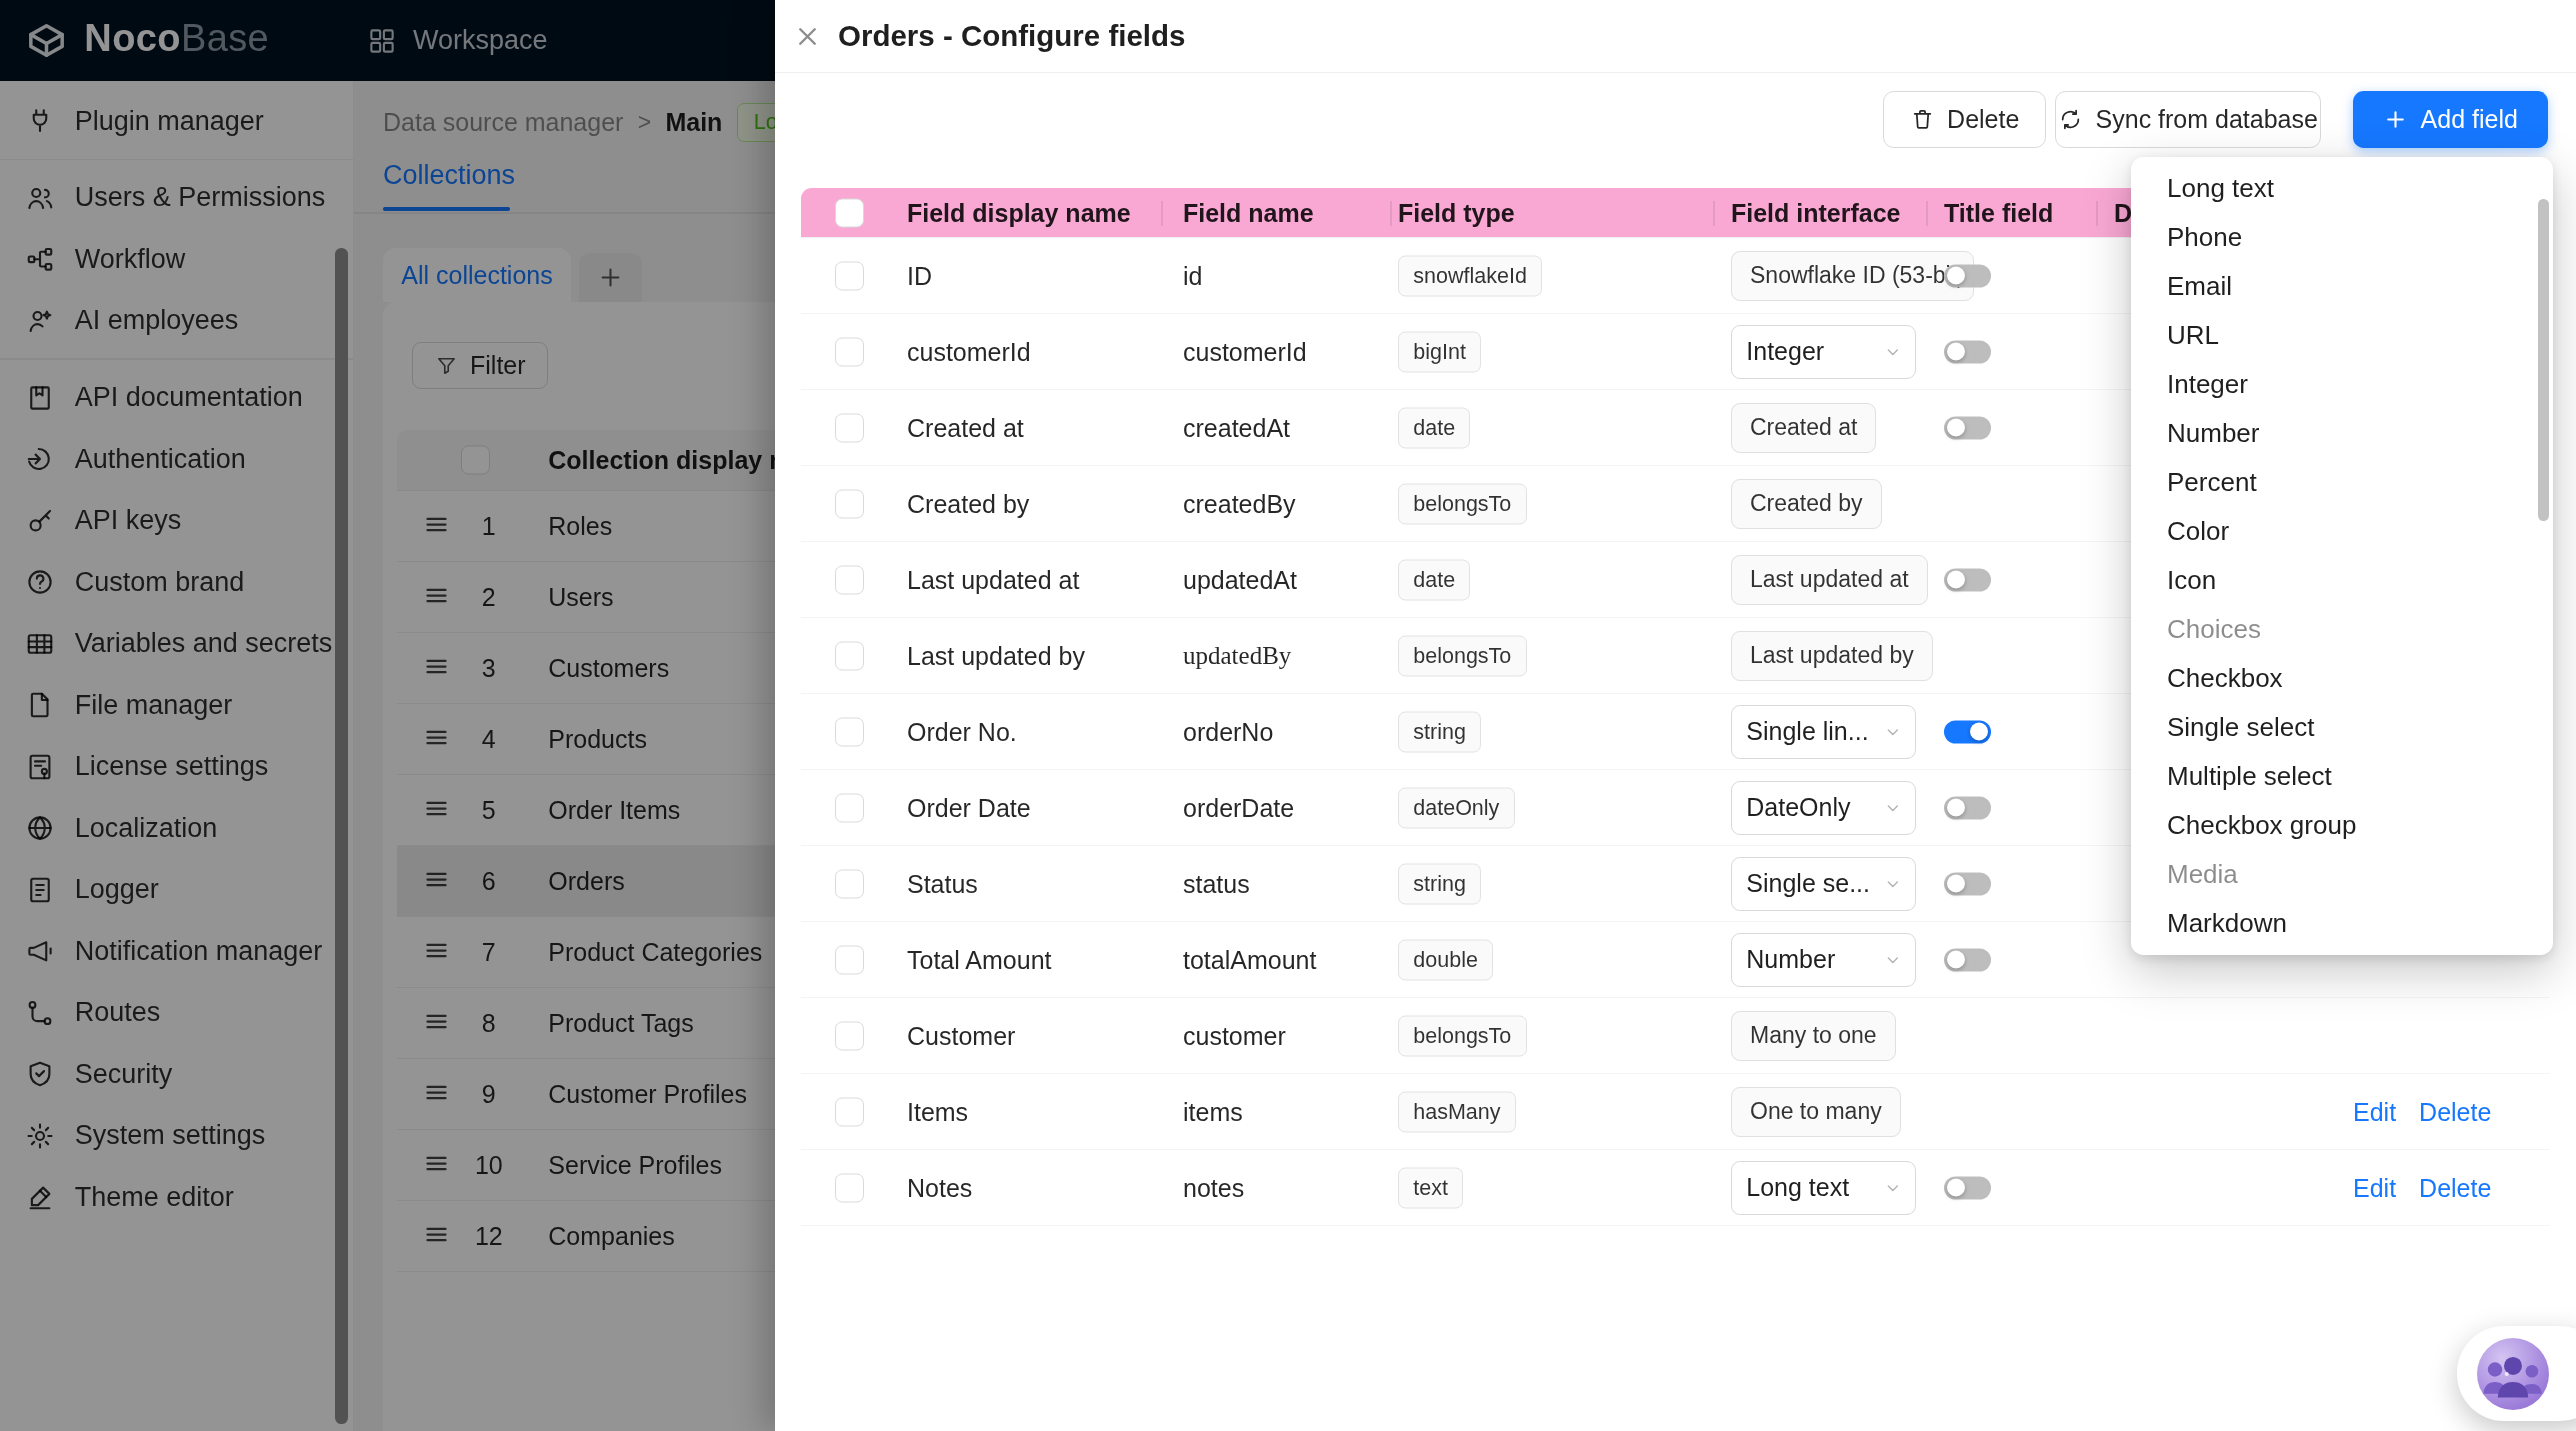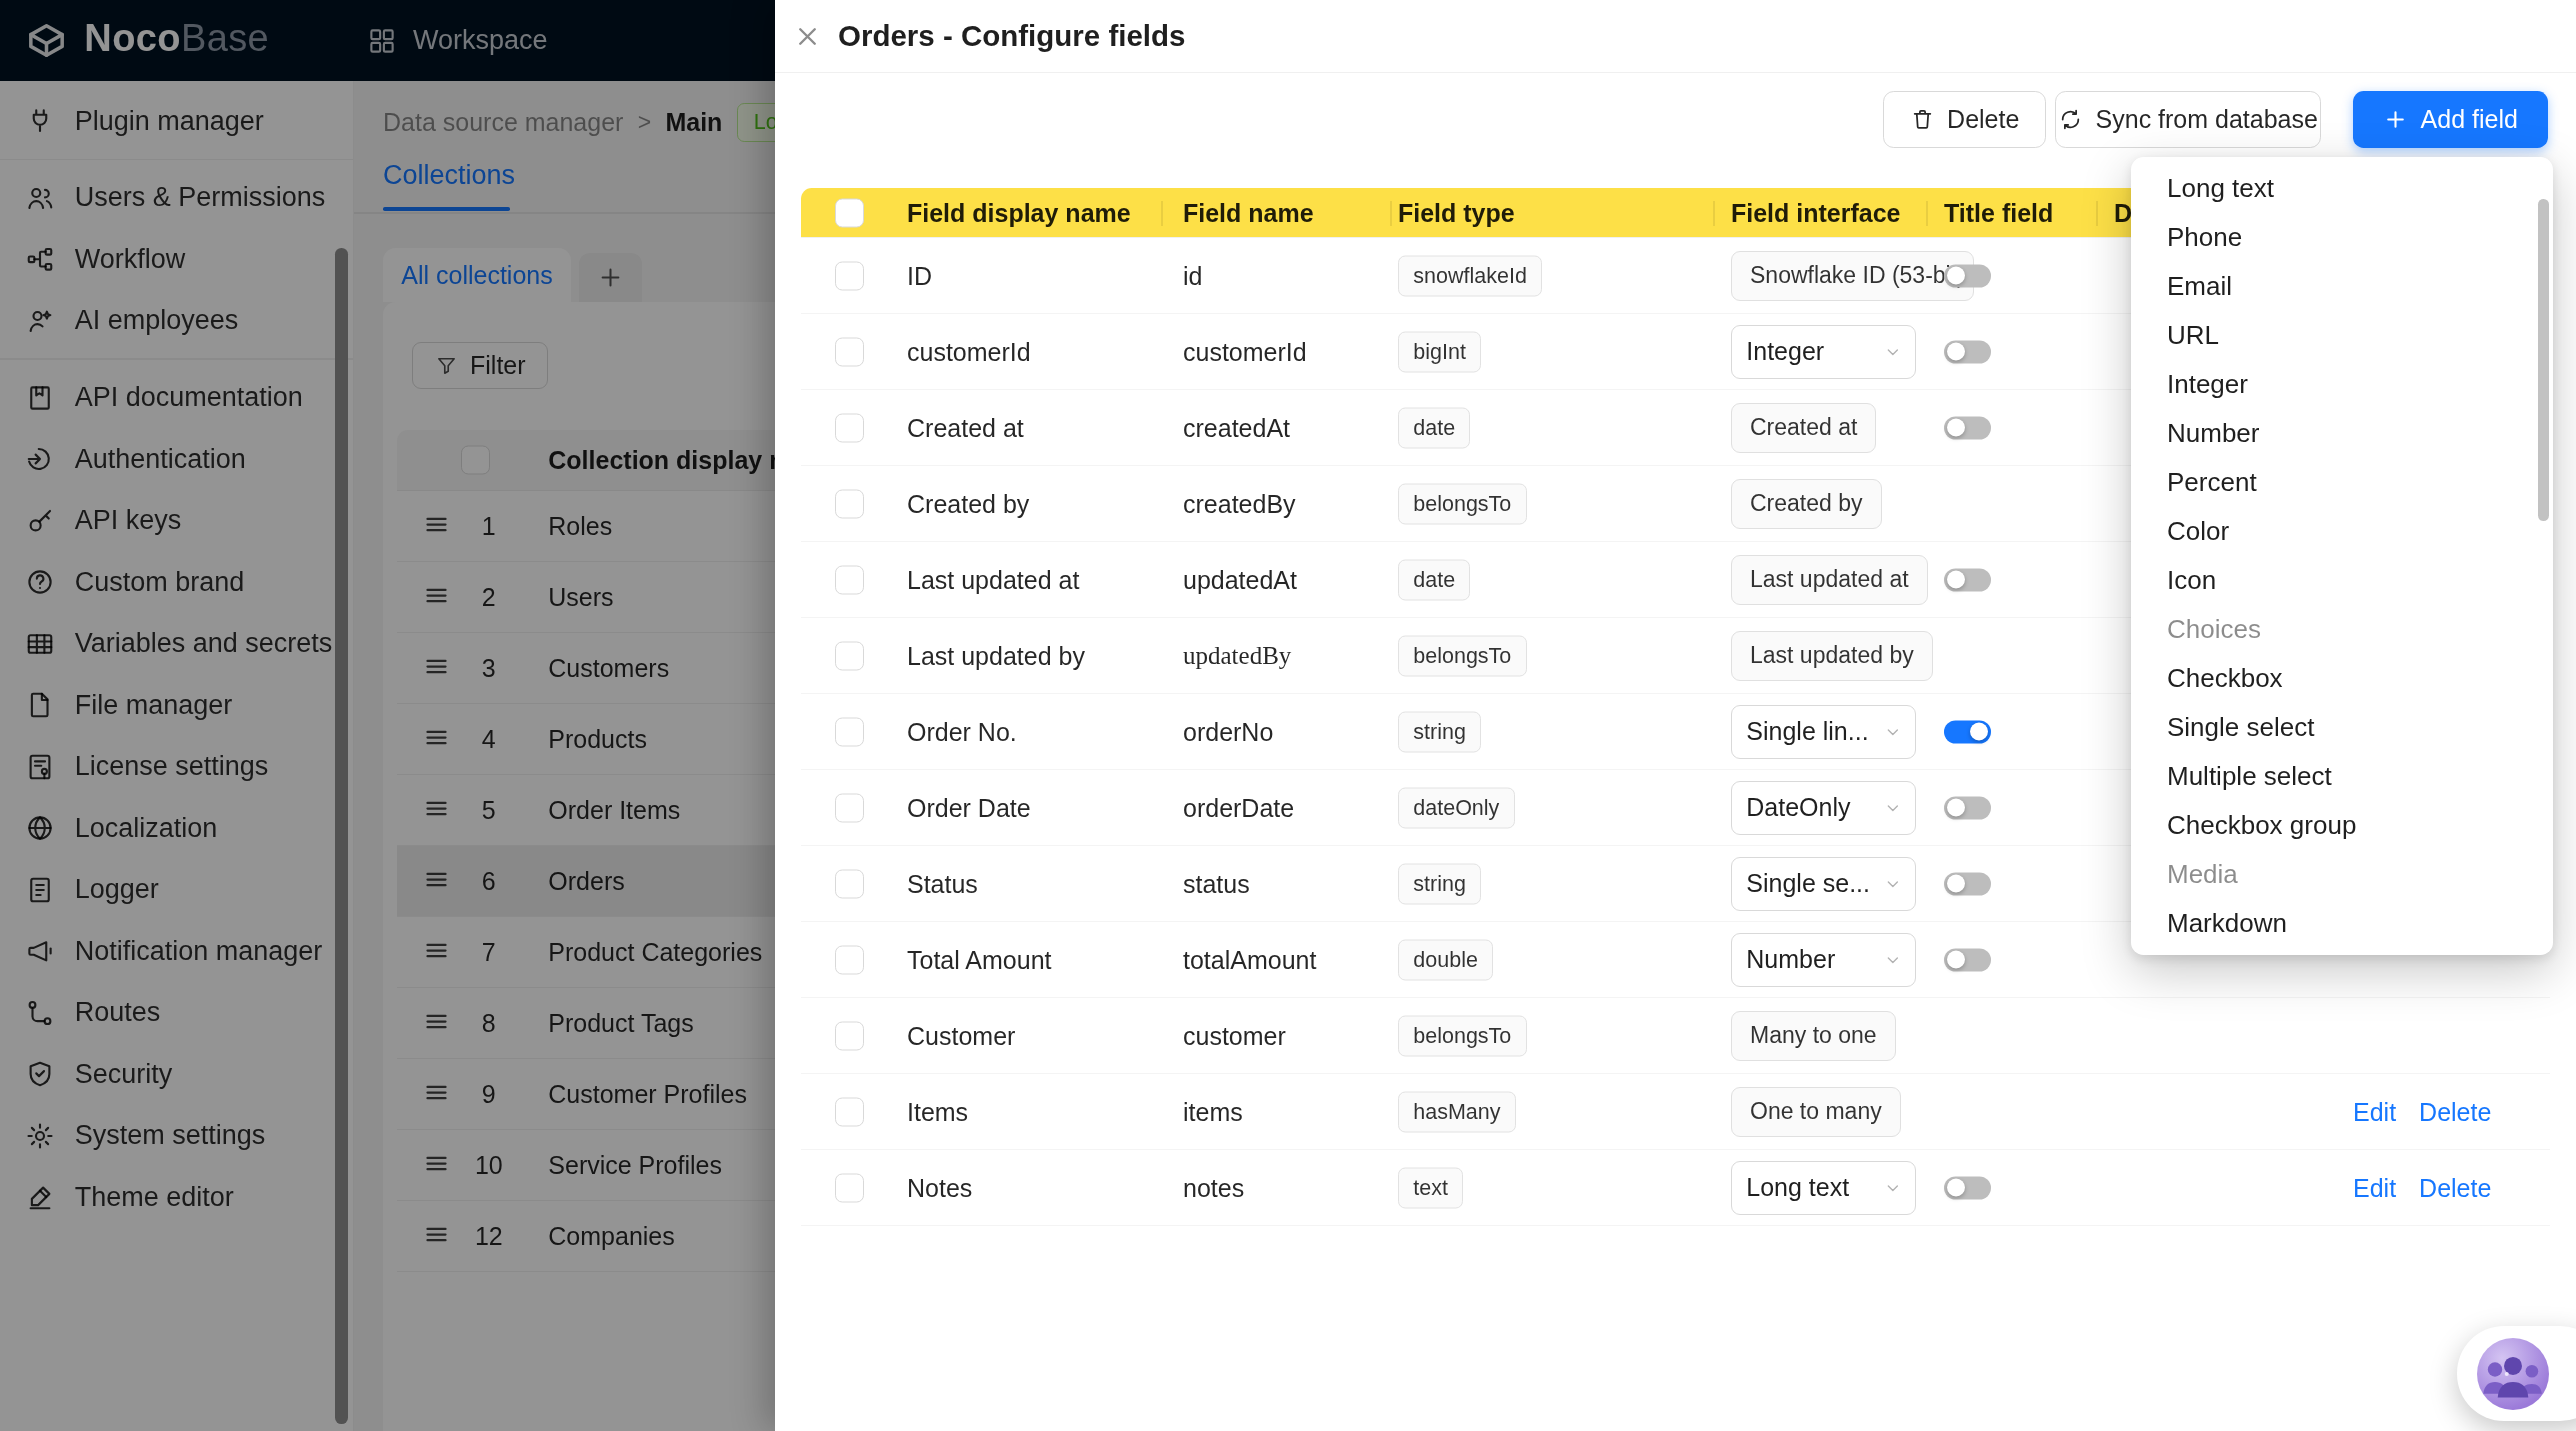--- a/index.html
+++ b/index.html
@@ -60,21 +60,21 @@
   .m-close { width:29px; height:29px; color:rgba(0,0,0,0.45); cursor:pointer; flex:0 0 auto; }
   .m-close svg { width:29px; height:29px; }
   .m-title { font-size:29.5px; font-weight:700; color:rgba(0,0,0,0.88); }
   .btn { position:absolute; top:91px; height:57px; display:inline-flex; align-items:center; justify-content:center; gap:12.5px; border-radius:10.7px; font-size:25px; cursor:pointer; white-space:nowrap; }
   .btn svg { width:25px; height:25px; }
   .btn-default { background:#fff; border:1.8px solid #d9d9d9; color:rgba(0,0,0,0.85); }
   .btn-primary { background:#1677ff; color:#fff; border:none; box-shadow:0 3.6px 10.7px rgba(22,119,255,0.35); }
 
   
   .ftable { position:absolute; left:26px; top:188px; width:1749px; }
-  .f-header { position:relative; height:50px; background:#fde047; border-radius:10.7px 10.7px 0 0; border-bottom:1.8px solid #f0f0f0; }
+  .f-header { position:relative; height:50px; background:#f9a8d4; border-radius:10.7px 10.7px 0 0; border-bottom:1.8px solid #f0f0f0; }
   .fh { position:absolute; top:50%; transform:translateY(-50%); font-size:25px; font-weight:700; color:rgba(0,0,0,0.88); white-space:nowrap; }
   .fh-sep { position:absolute; top:12.5px; width:1.8px; height:25px; background:rgba(0,0,0,0.08); }
   .f-row { position:relative; height:76px; border-bottom:1.8px solid #f4f4f4; }
   .f-cell { position:absolute; top:50%; transform:translateY(-50%); font-size:25px; color:rgba(0,0,0,0.85); white-space:nowrap; }
   .z2 { z-index:2; }
   .cbx { width:29px; height:29px; border:1.8px solid #d9d9d9; border-radius:7.2px; background:#fff; display:inline-block; cursor:pointer; }
   .tag-sm { display:inline-flex; align-items:center; height:41px; padding:0 14.3px; background:#fafafa; border:1.8px solid #e2e2e2; border-radius:7.2px; font-size:21.5px; color:rgba(0,0,0,0.8); }
   .tag-md { display:inline-flex; align-items:center; height:50px; padding:0 18px; background:#fafafa; border:1.8px solid #e0e0e0; border-radius:9px; font-size:23px; color:rgba(0,0,0,0.8); white-space:nowrap; }
   .tag-md.clip { overflow:hidden; padding-right:0; }
   .sel-box { display:inline-flex; align-items:center; width:185px; height:54px; background:#fff; border:1.8px solid #d9d9d9; border-radius:9px; padding:0 14.3px; position:relative; cursor:pointer; }

